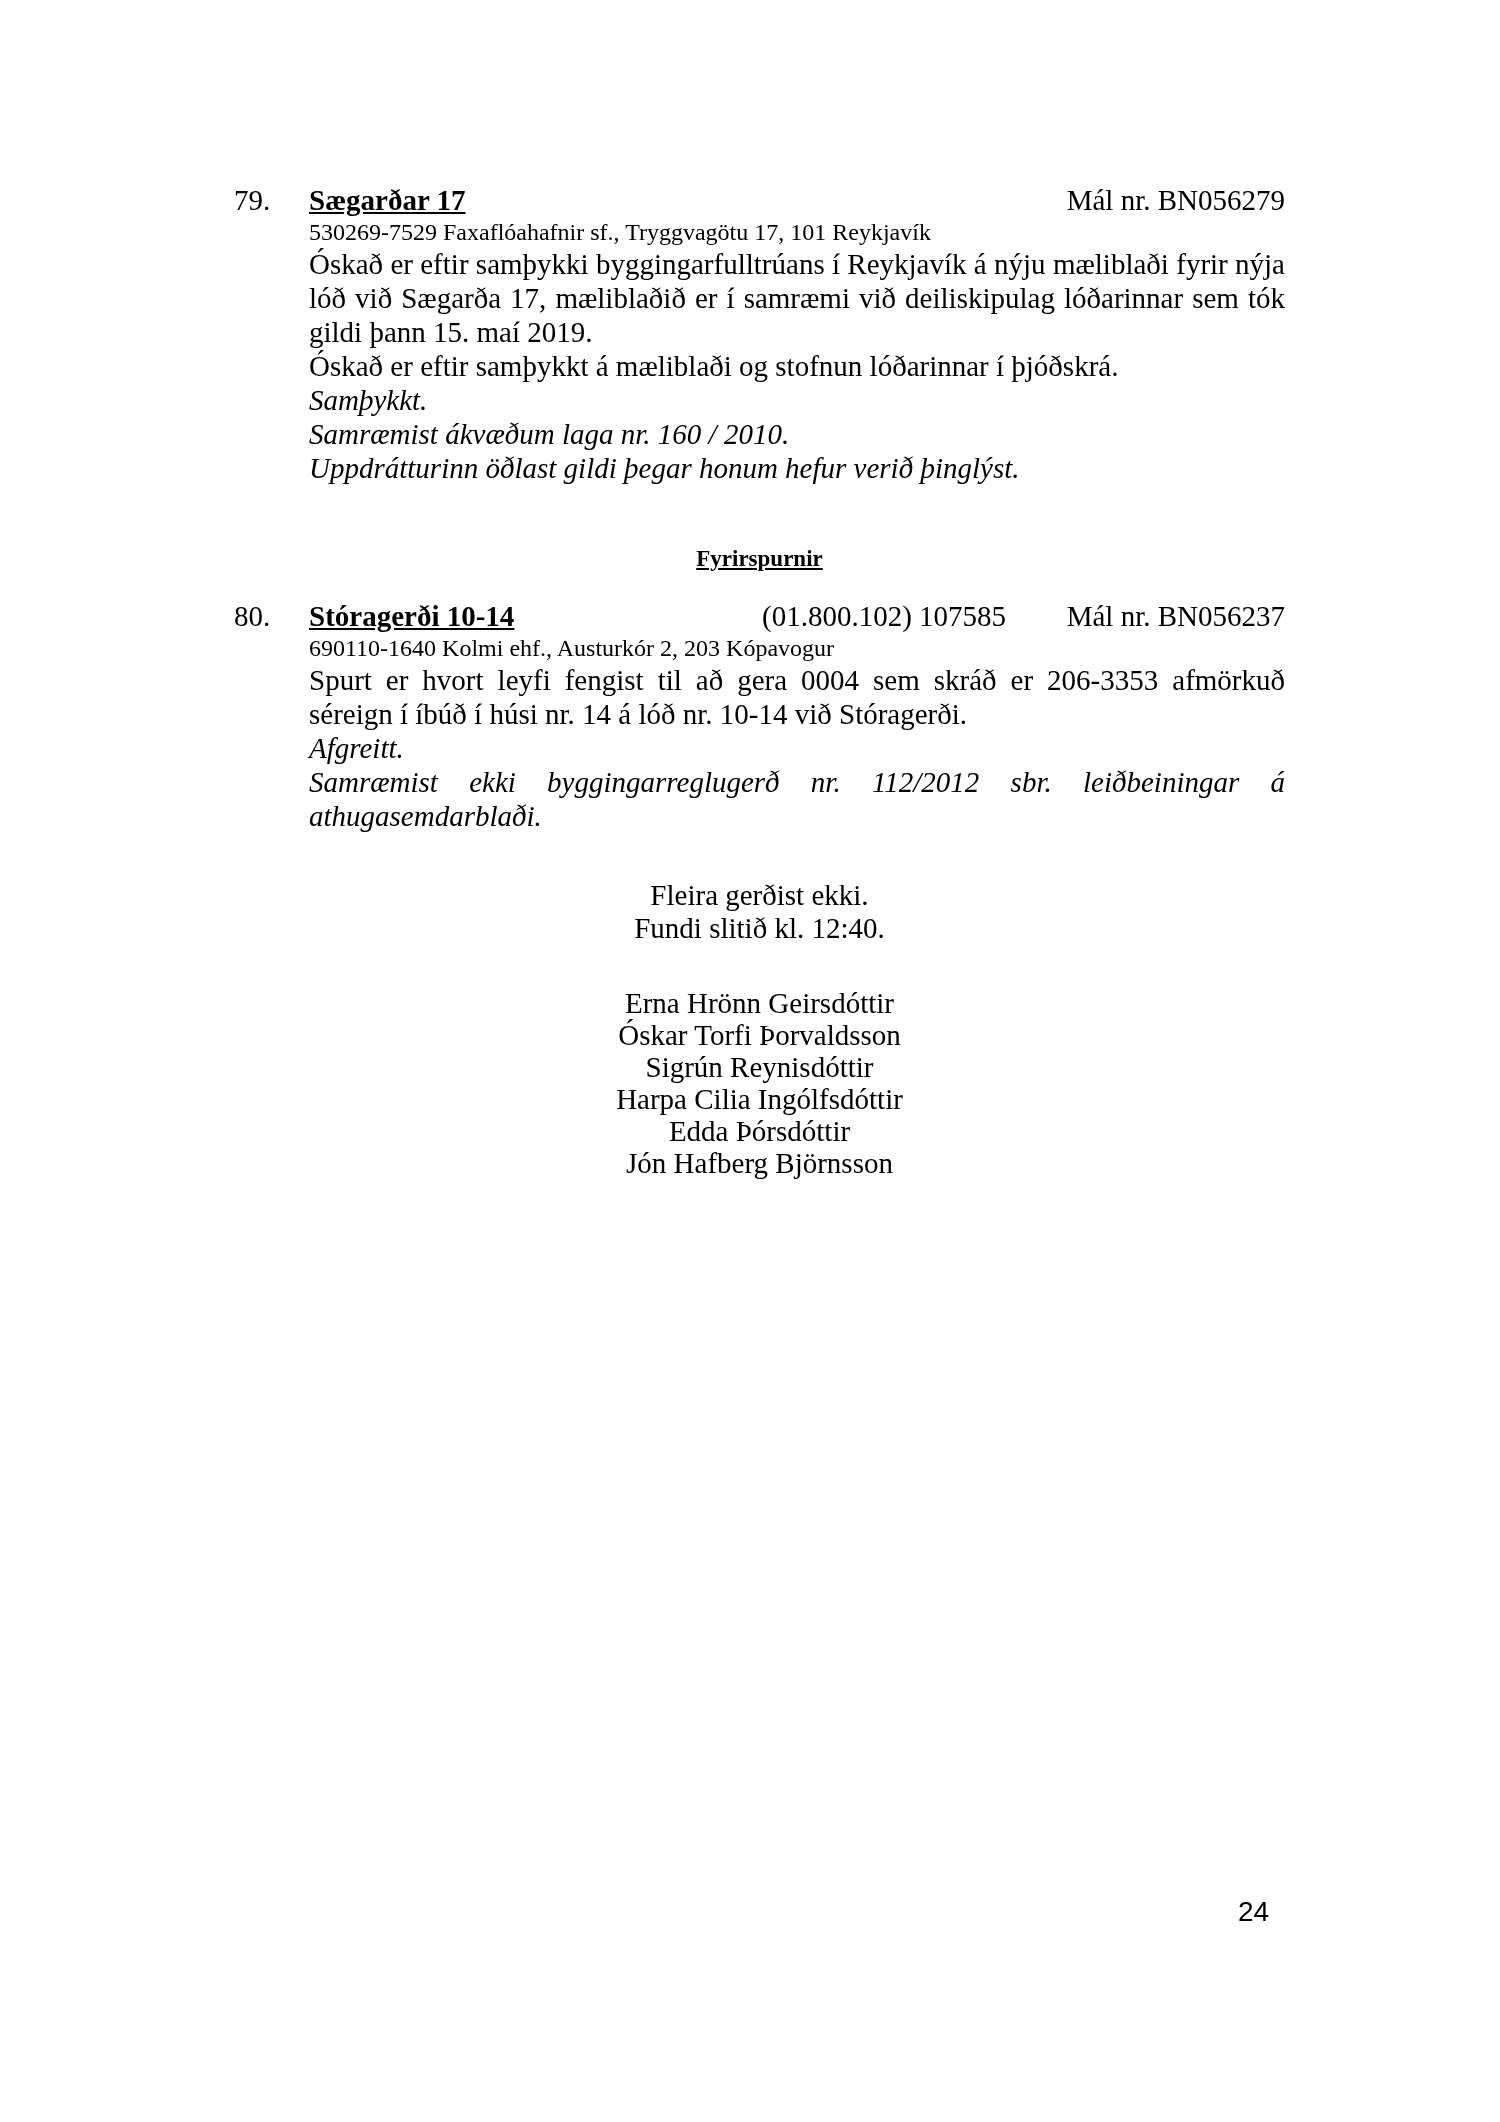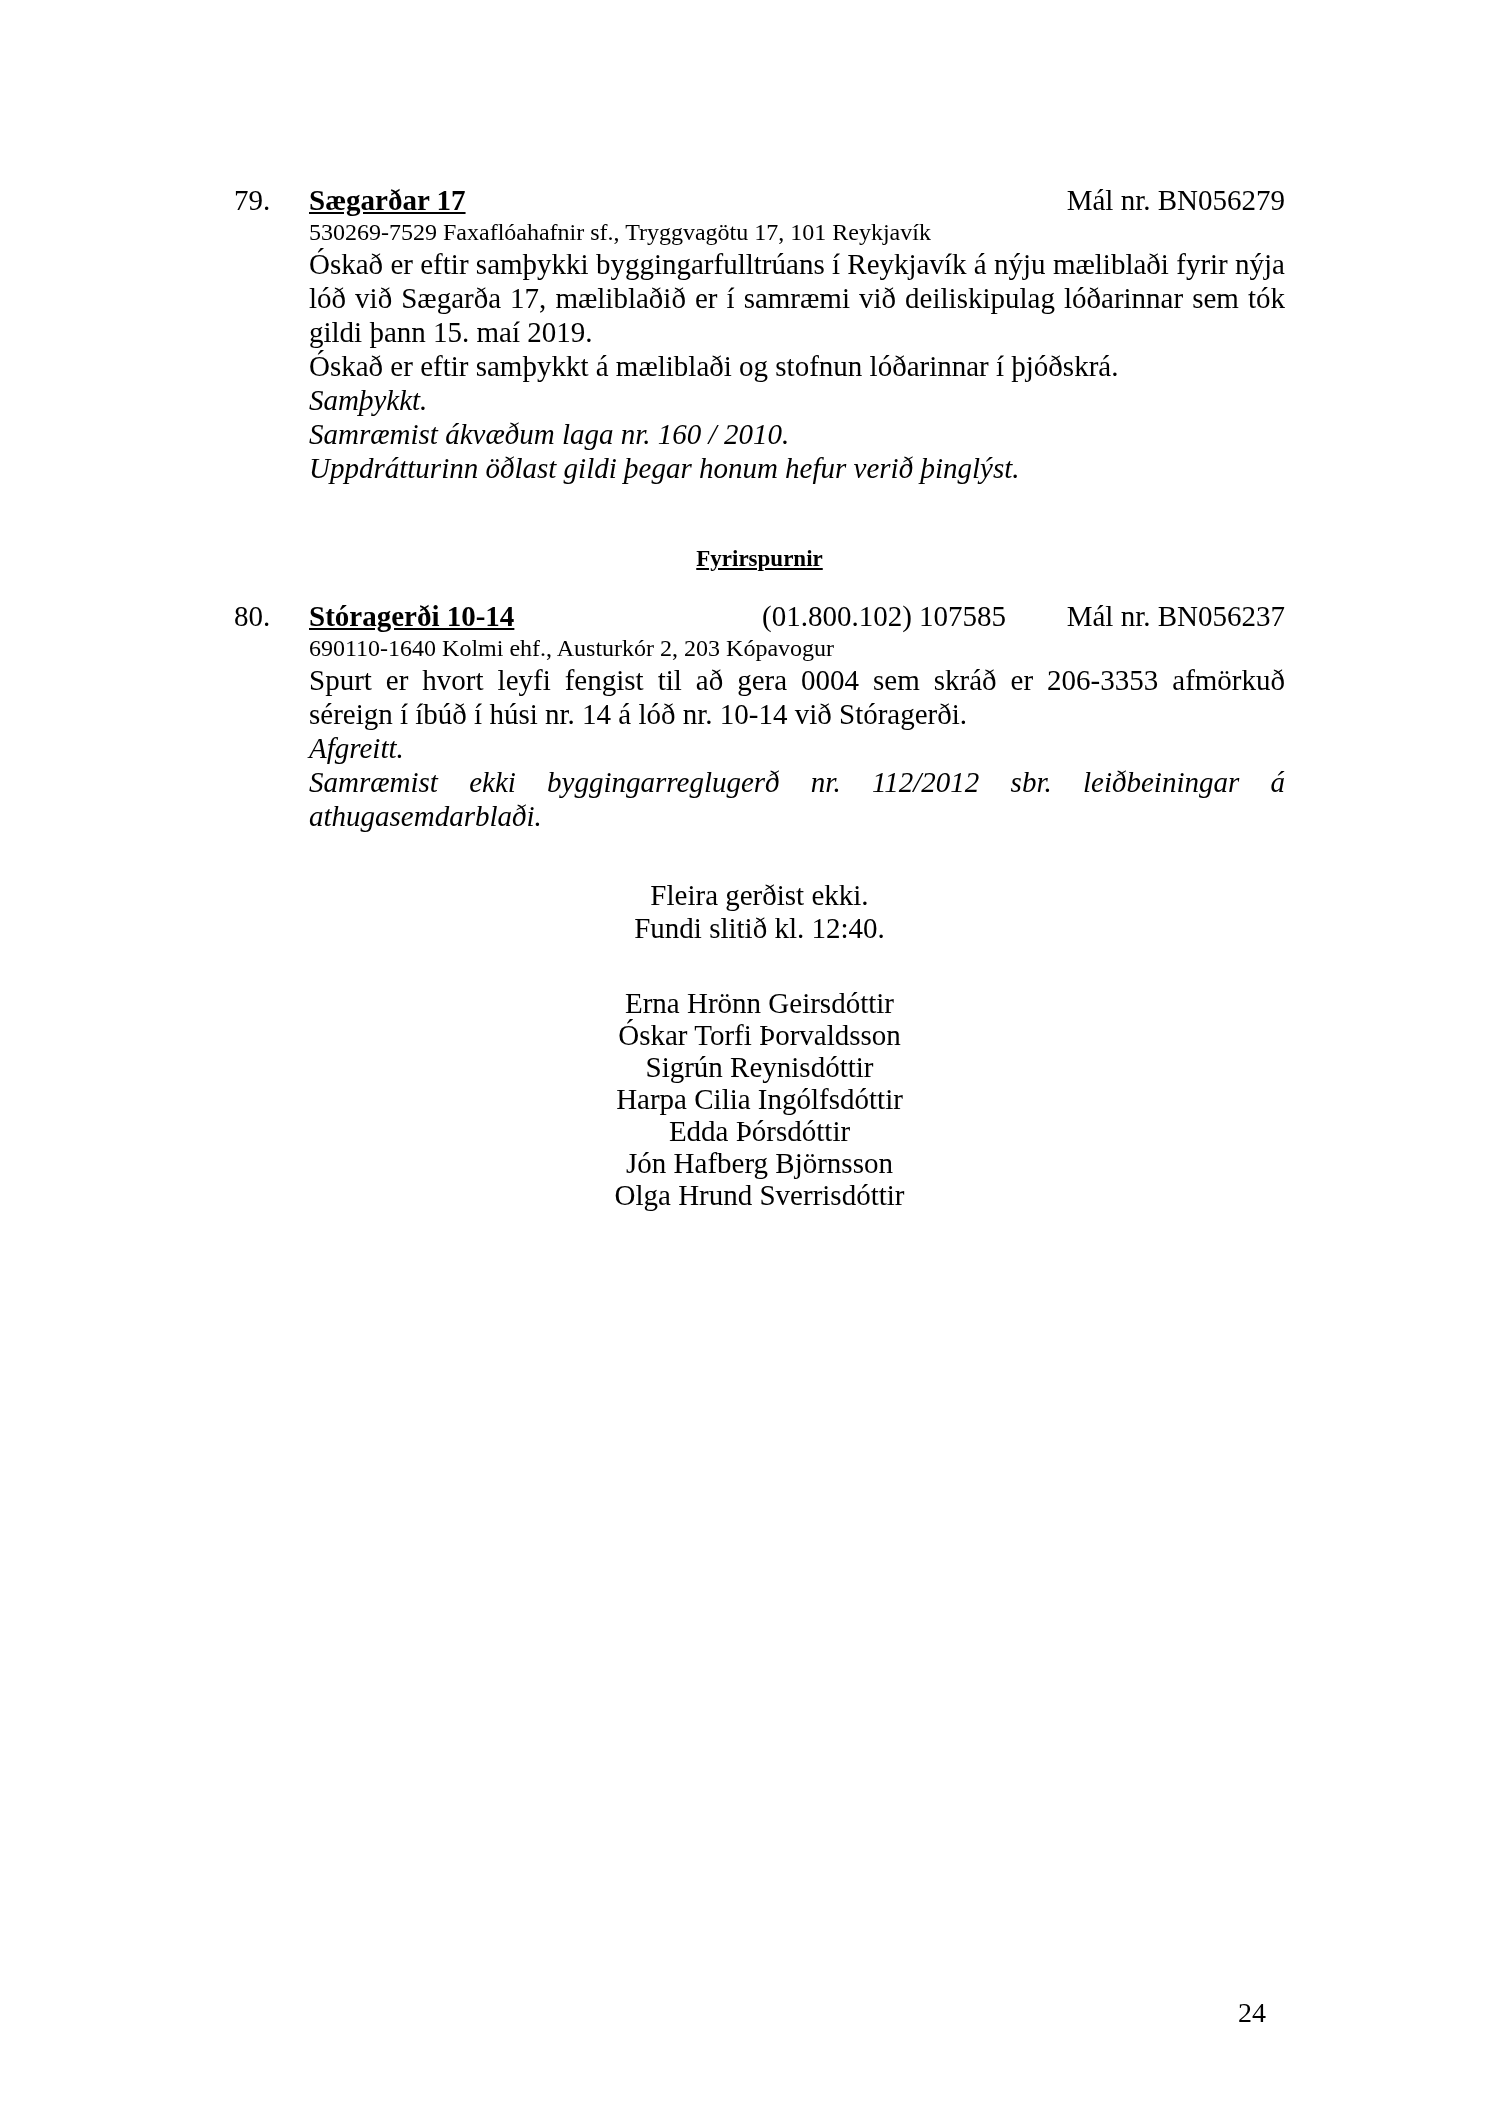--- a/index.html
+++ b/index.html
@@ -40,22 +40,22 @@
     font-weight: bold;
     text-align: center;
     line-height: 34px;
     text-decoration: underline;
   }
   .closing { margin-top: 46px; text-align: center; line-height: 33px; }
   .signatures { margin-top: 42px; line-height: 32px; }
   .page-number {
     position: absolute;
     left: 1238px;
-    top: 1998px;
-    font-family: Liberation Serif, serif;
+    top: 1897px;
+    font-family: Liberation Sans, sans-serif;
     font-size: 28px;
     line-height: 30px;
   }
 </style>
 </head>
 <body>
 
 <div class="page">
   <div class="content">
 
@@ -95,20 +95,19 @@
     <div class="closing">
       <div>Fleira gerðist ekki.</div>
       <div>Fundi slitið kl. 12:40.</div>
       <div class="signatures">
         <div>Erna Hrönn Geirsdóttir</div>
         <div>Óskar Torfi Þorvaldsson</div>
         <div>Sigrún Reynisdóttir</div>
         <div>Harpa Cilia Ingólfsdóttir</div>
         <div>Edda Þórsdóttir</div>
         <div>Jón Hafberg Björnsson</div>
-        <div>Olga Hrund Sverrisdóttir</div>
       </div>
     </div>
 
   </div>
 
   <div class="page-number">24</div>
 </div>
 
 </body></html>

